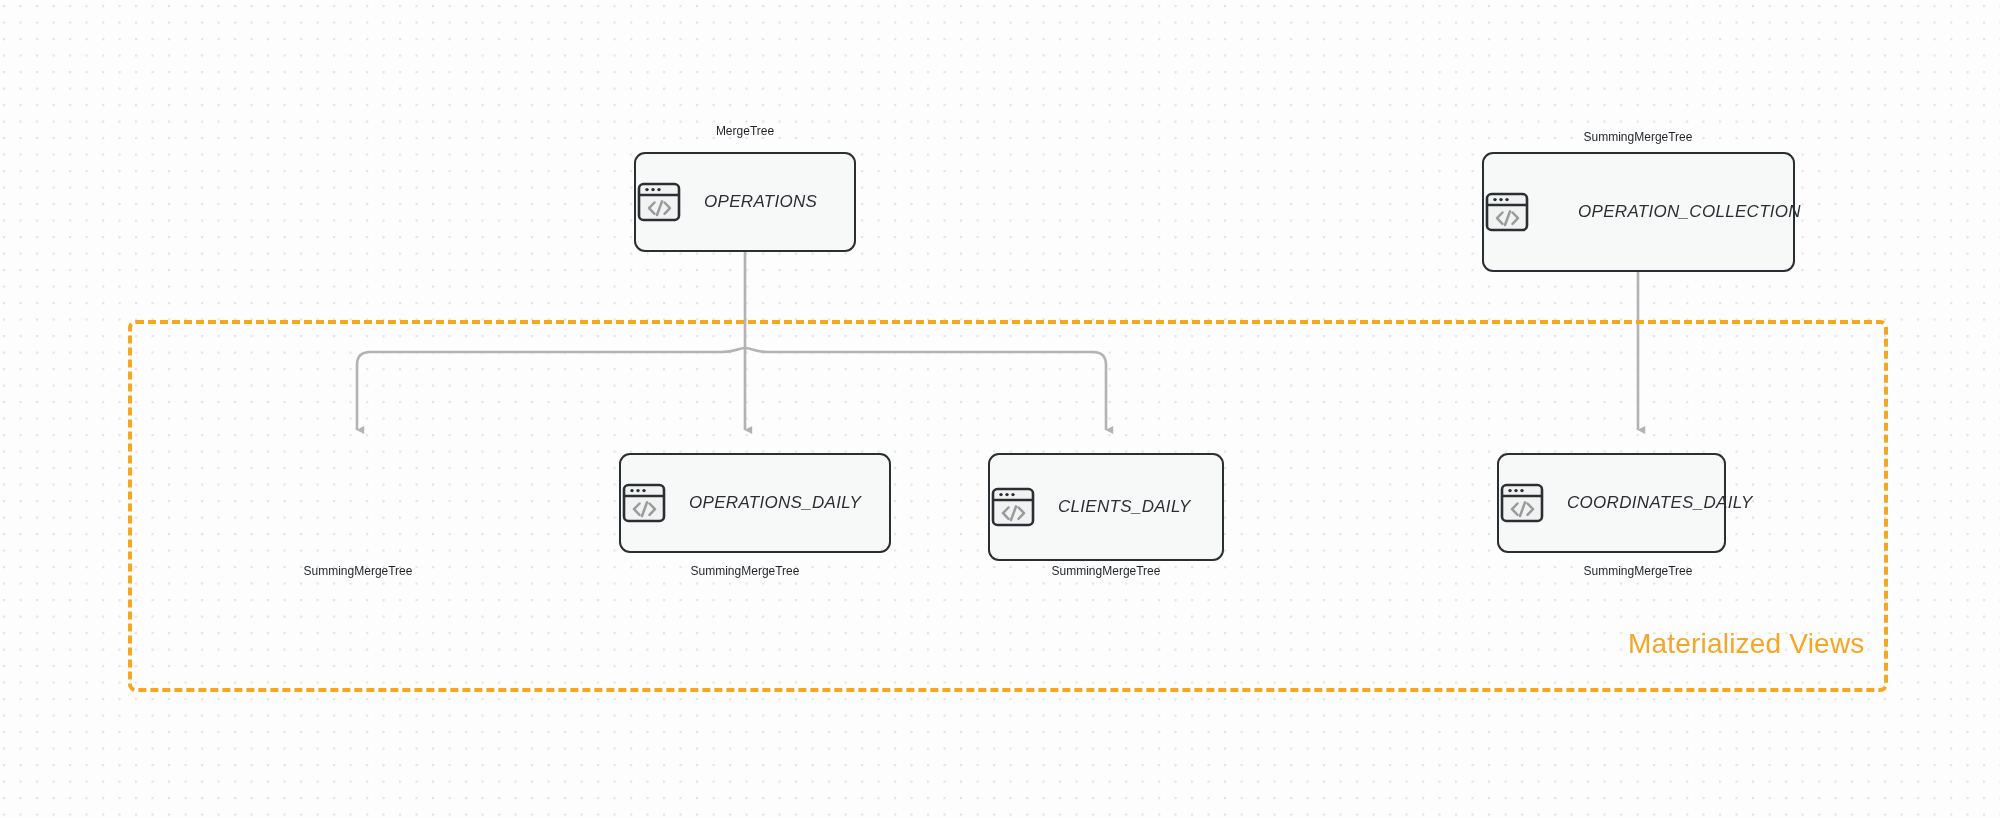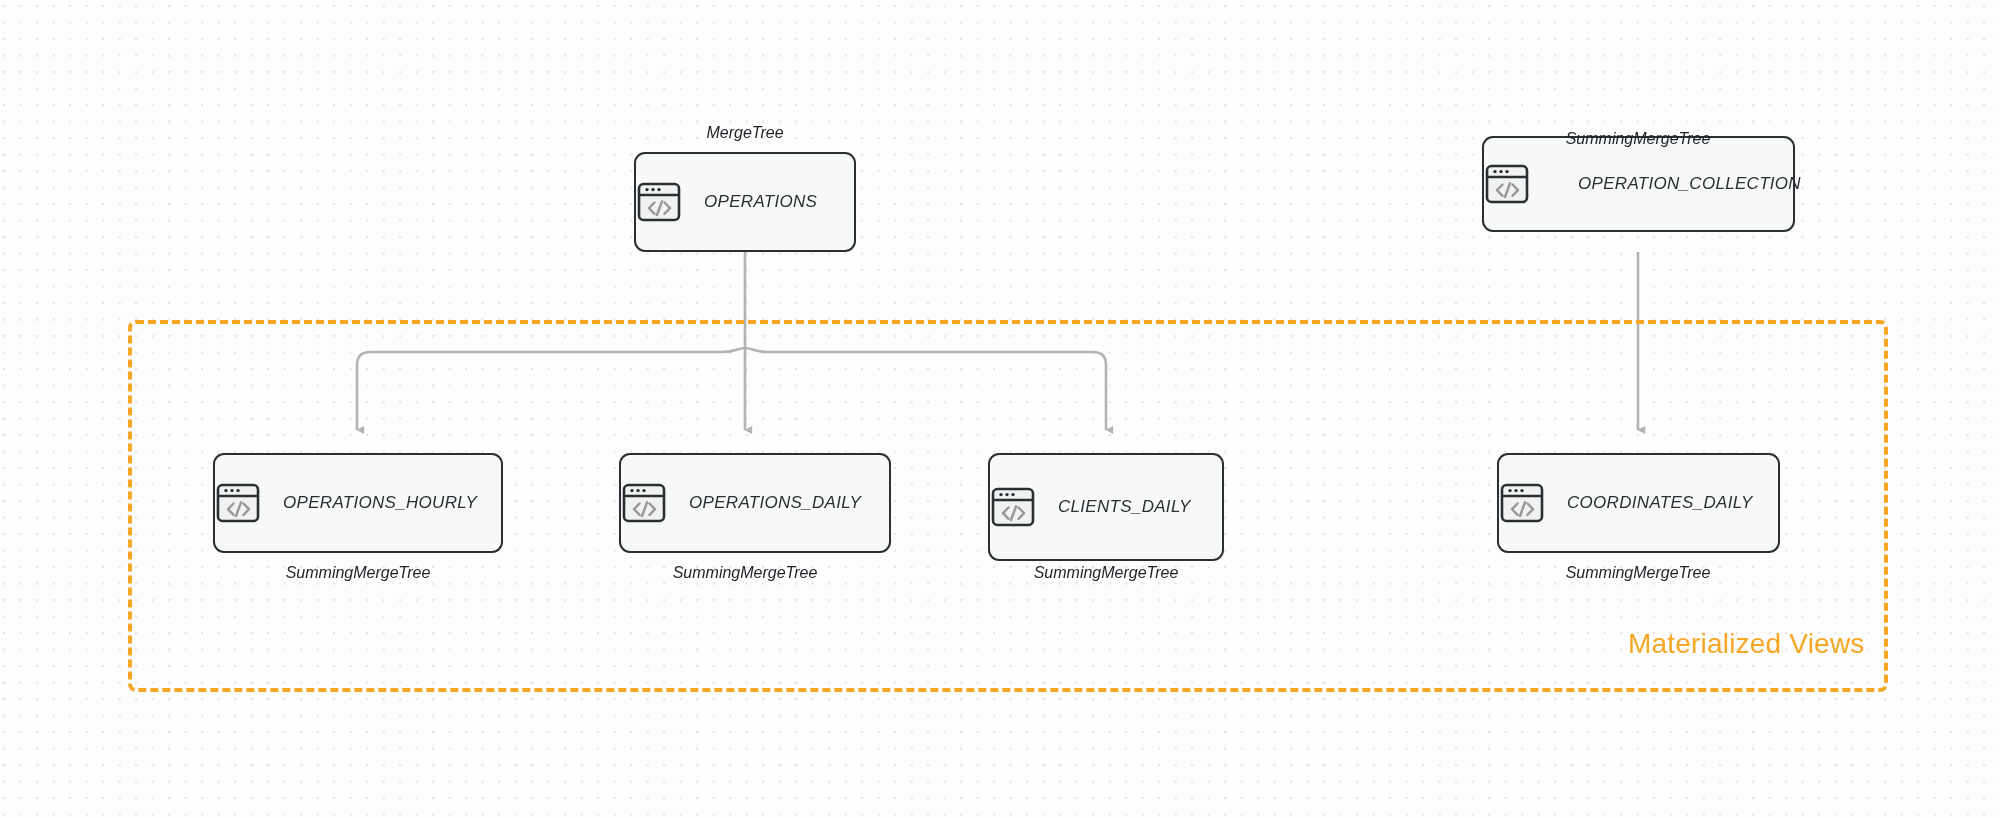--- a/index.html
+++ b/index.html
@@ -74,27 +74,26 @@
     font-size: 17px;
     font-style: italic;
     color: #2b2f33;
     letter-spacing: 0.3px;
     white-space: nowrap;
   }
 
   
   .engine-caption {
     position: absolute;
-    font-size: 16px;
+    font-size: 12px;
     color: #1f2328;
     white-space: nowrap;
     text-align: center;
     transform: translateX(-50%);
     z-index: 4;
-    font-style: italic;
   }
 </style>
 </head>
 <body>
 
 <div id="canvas">
 
   <svg id="wires" viewBox="0 0 2000 818" width="2000" height="818" aria-hidden="true">
     <defs>
       <marker id="arrowhead" markerWidth="9" markerHeight="9" refX="4.0" refY="7.6" orient="auto" markerUnits="userSpaceOnUse">
@@ -127,47 +126,34 @@
       <circle cx="11" cy="10.6" r="1.7" fill="#2b2f33"></circle>
       <circle cx="17" cy="10.6" r="1.7" fill="#2b2f33"></circle>
       <circle cx="23" cy="10.6" r="1.7" fill="#2b2f33"></circle>
       <path d="M 18.5 23.5 L 13 29.2 L 18.5 34.8" fill="none" stroke="#9a9a9a" stroke-width="2.5" stroke-linecap="round" stroke-linejoin="round"></path>
       <line x1="26" y1="22.4" x2="21" y2="36" stroke="#9a9a9a" stroke-width="2.5" stroke-linecap="round"></line>
       <path d="M 28.5 23.5 L 34 29.2 L 28.5 34.8" fill="none" stroke="#9a9a9a" stroke-width="2.5" stroke-linecap="round" stroke-linejoin="round"></path>
     </svg>
     <span class="node-label">OPERATIONS</span>
   </div>
 
-  <div class="node" style="left:1482px; top:136px; width:313px; height:96px;gap:48px;">
+  <div class="node" style="left:1482px; top:152px; width:313px; height:120px;gap:48px;">
     <svg class="node-icon" viewBox="0 0 46 46">
       <rect x="3" y="5" width="40" height="36" rx="4.5" ry="4.5" fill="#f1f2f2" stroke="#2b2f33" stroke-width="2.6"></rect>
       <line x1="3" y1="16" x2="43" y2="16" stroke="#2b2f33" stroke-width="2.4"></line>
       <circle cx="11" cy="10.6" r="1.7" fill="#2b2f33"></circle>
       <circle cx="17" cy="10.6" r="1.7" fill="#2b2f33"></circle>
       <circle cx="23" cy="10.6" r="1.7" fill="#2b2f33"></circle>
       <path d="M 18.5 23.5 L 13 29.2 L 18.5 34.8" fill="none" stroke="#9a9a9a" stroke-width="2.5" stroke-linecap="round" stroke-linejoin="round"></path>
       <line x1="26" y1="22.4" x2="21" y2="36" stroke="#9a9a9a" stroke-width="2.5" stroke-linecap="round"></line>
       <path d="M 28.5 23.5 L 34 29.2 L 28.5 34.8" fill="none" stroke="#9a9a9a" stroke-width="2.5" stroke-linecap="round" stroke-linejoin="round"></path>
     </svg>
     <span class="node-label">OPERATION_COLLECTION</span>
   </div>
 
-  <div class="node" style="left:213px; top:453px; width:290px; height:100px;">
-    <svg class="node-icon" viewBox="0 0 46 46">
-      <rect x="3" y="5" width="40" height="36" rx="4.5" ry="4.5" fill="#f1f2f2" stroke="#2b2f33" stroke-width="2.6"></rect>
-      <line x1="3" y1="16" x2="43" y2="16" stroke="#2b2f33" stroke-width="2.4"></line>
-      <circle cx="11" cy="10.6" r="1.7" fill="#2b2f33"></circle>
-      <circle cx="17" cy="10.6" r="1.7" fill="#2b2f33"></circle>
-      <circle cx="23" cy="10.6" r="1.7" fill="#2b2f33"></circle>
-      <path d="M 18.5 23.5 L 13 29.2 L 18.5 34.8" fill="none" stroke="#9a9a9a" stroke-width="2.5" stroke-linecap="round" stroke-linejoin="round"></path>
-      <line x1="26" y1="22.4" x2="21" y2="36" stroke="#9a9a9a" stroke-width="2.5" stroke-linecap="round"></line>
-      <path d="M 28.5 23.5 L 34 29.2 L 28.5 34.8" fill="none" stroke="#9a9a9a" stroke-width="2.5" stroke-linecap="round" stroke-linejoin="round"></path>
-    </svg>
-    <span class="node-label">OPERATIONS_HOURLY</span>
-  </div>
   <div class="engine-caption" style="left:358px; top:564px;">SummingMergeTree</div>
 
   <div class="node" style="left:608px; top:453px; width:272px; height:100px;margin-left:11px;">
     <svg class="node-icon" viewBox="0 0 46 46">
       <rect x="3" y="5" width="40" height="36" rx="4.5" ry="4.5" fill="#f1f2f2" stroke="#2b2f33" stroke-width="2.6"></rect>
       <line x1="3" y1="16" x2="43" y2="16" stroke="#2b2f33" stroke-width="2.4"></line>
       <circle cx="11" cy="10.6" r="1.7" fill="#2b2f33"></circle>
       <circle cx="17" cy="10.6" r="1.7" fill="#2b2f33"></circle>
       <circle cx="23" cy="10.6" r="1.7" fill="#2b2f33"></circle>
       <path d="M 18.5 23.5 L 13 29.2 L 18.5 34.8" fill="none" stroke="#9a9a9a" stroke-width="2.5" stroke-linecap="round" stroke-linejoin="round"></path>
@@ -186,21 +172,21 @@
       <circle cx="17" cy="10.6" r="1.7" fill="#2b2f33"></circle>
       <circle cx="23" cy="10.6" r="1.7" fill="#2b2f33"></circle>
       <path d="M 18.5 23.5 L 13 29.2 L 18.5 34.8" fill="none" stroke="#9a9a9a" stroke-width="2.5" stroke-linecap="round" stroke-linejoin="round"></path>
       <line x1="26" y1="22.4" x2="21" y2="36" stroke="#9a9a9a" stroke-width="2.5" stroke-linecap="round"></line>
       <path d="M 28.5 23.5 L 34 29.2 L 28.5 34.8" fill="none" stroke="#9a9a9a" stroke-width="2.5" stroke-linecap="round" stroke-linejoin="round"></path>
     </svg>
     <span class="node-label">CLIENTS_DAILY</span>
   </div>
   <div class="engine-caption" style="left:1106px; top:564px;">SummingMergeTree</div>
 
-  <div class="node" style="left:1497px; top:453px; width:283px; height:100px;">
+  <div class="node" style="left:1497px; top:453px; width:229px; height:100px;">
     <svg class="node-icon" viewBox="0 0 46 46">
       <rect x="3" y="5" width="40" height="36" rx="4.5" ry="4.5" fill="#f1f2f2" stroke="#2b2f33" stroke-width="2.6"></rect>
       <line x1="3" y1="16" x2="43" y2="16" stroke="#2b2f33" stroke-width="2.4"></line>
       <circle cx="11" cy="10.6" r="1.7" fill="#2b2f33"></circle>
       <circle cx="17" cy="10.6" r="1.7" fill="#2b2f33"></circle>
       <circle cx="23" cy="10.6" r="1.7" fill="#2b2f33"></circle>
       <path d="M 18.5 23.5 L 13 29.2 L 18.5 34.8" fill="none" stroke="#9a9a9a" stroke-width="2.5" stroke-linecap="round" stroke-linejoin="round"></path>
       <line x1="26" y1="22.4" x2="21" y2="36" stroke="#9a9a9a" stroke-width="2.5" stroke-linecap="round"></line>
       <path d="M 28.5 23.5 L 34 29.2 L 28.5 34.8" fill="none" stroke="#9a9a9a" stroke-width="2.5" stroke-linecap="round" stroke-linejoin="round"></path>
     </svg>

